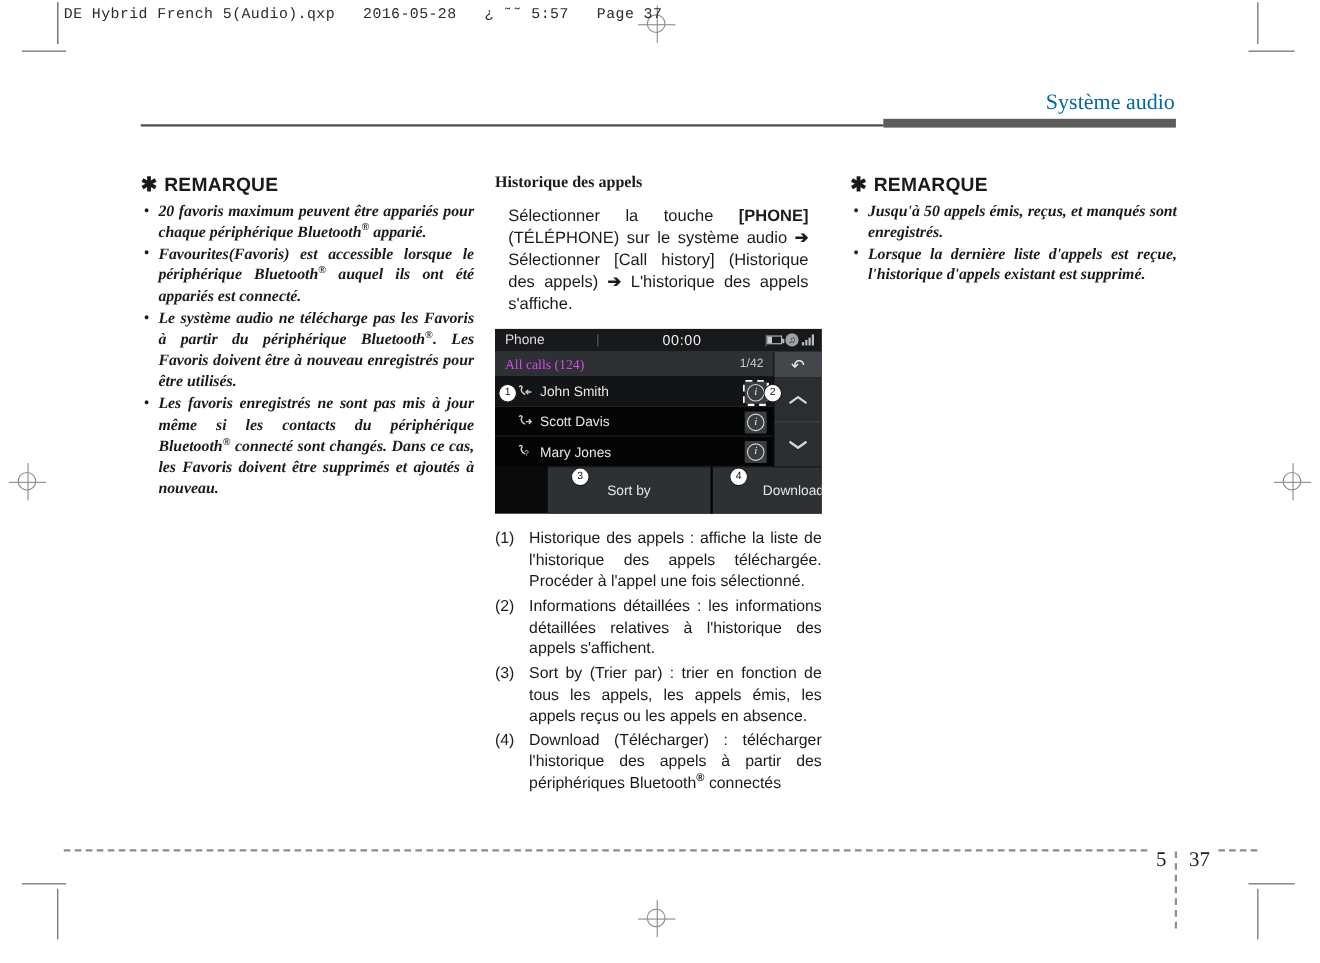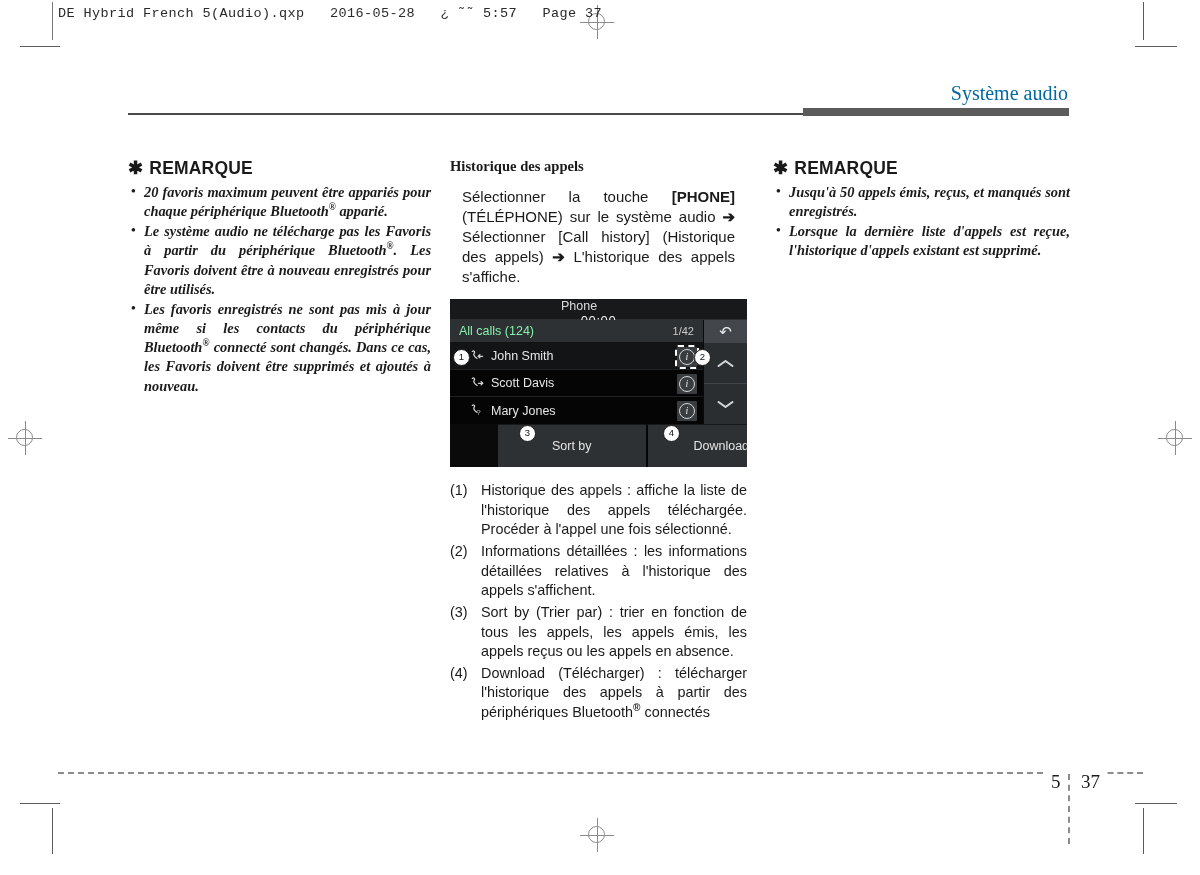--- a/index.html
+++ b/index.html
@@ -188,21 +188,20 @@
   }
   
   .dev-status {
     position: absolute; left: 0; top: 0;
     width: 100%; height: 21px;
     background: #17191b;
     border-bottom: 1px solid #2c2f32;
     display: flex;
     align-items: center;
     box-sizing: border-box;
-    flex-direction: column;
   }
   .dev-status .st-label {
     font-size: 12.5px;
     color: #dcdcdc;
     padding-left: 9px;
     width: 84px;
   }
   .dev-status .st-div {
     width: 1px; height: 11px; background: #5e6266;
   }
@@ -253,21 +252,21 @@
   
   .dev-titlebar {
     position: absolute; left: 0; top: 21px;
     width: 253px; height: 23px;
     background: #2e3133;
     display: flex; align-items: center;
     box-sizing: border-box;
     border-bottom: 1px solid #101214;
   }
   .dev-titlebar .tb-title {
-    font-size: 12.5px; color: #86efac; padding-left: 9px; flex: 1;
+    font-size: 12.5px; color: #d946ef; padding-left: 9px; flex: 1; font-family: Liberation Serif, serif;
   }
   .dev-titlebar .tb-page {
     font-size: 11px; color: #c9c9c9; padding-right: 9px;
   }
   .dev-back {
     position: absolute; left: 254px; top: 21px;
     width: 43px; height: 23px;
     background: #43464a;
     display: flex; align-items: center; justify-content: center;
     font-size: 15px; color: #ededed;
@@ -438,20 +437,21 @@
 <div class="runhead-rule-thin"></div>
 <div class="runhead-rule-thick"></div>
 
 <div class="col col-left">
   <div class="note-head">
     <span class="star">✱</span>
     <span>REMARQUE</span>
   </div>
   <ul class="notes">
     <li>20 favoris maximum peuvent être appariés pour chaque périphérique Bluetooth<span class="reg">®</span> apparié.</li>
+    <li>Favourites(Favoris) est accessible lorsque le périphérique Bluetooth<span class="reg">®</span> auquel ils ont été appariés est connecté.</li>
     <li>Le système audio ne télécharge pas les Favoris à partir du périphérique Bluetooth<span class="reg">®</span>. Les Favoris doivent être à nouveau enregistrés pour être utilisés.</li>
     <li>Les favoris enregistrés ne sont pas mis à jour même si les contacts du périphérique Bluetooth<span class="reg">®</span> connecté sont changés. Dans ce cas, les Favoris doivent être supprimés et ajoutés à nouveau.</li>
   </ul>
 </div>
 
 <div class="col col-mid">
   <div class="sub-head">Historique des appels</div>
   <p class="body-sans">
     <span>Sélectionner la touche </span><b>[PHONE]</b><span> (TÉLÉPHONE) sur le système audio </span><span class="arrow-g">➔</span><span> Sélectionner [Call history] (Historique des appels) </span><span class="arrow-g">➔</span><span> L'historique des appels s'affiche.</span>
   </p>

